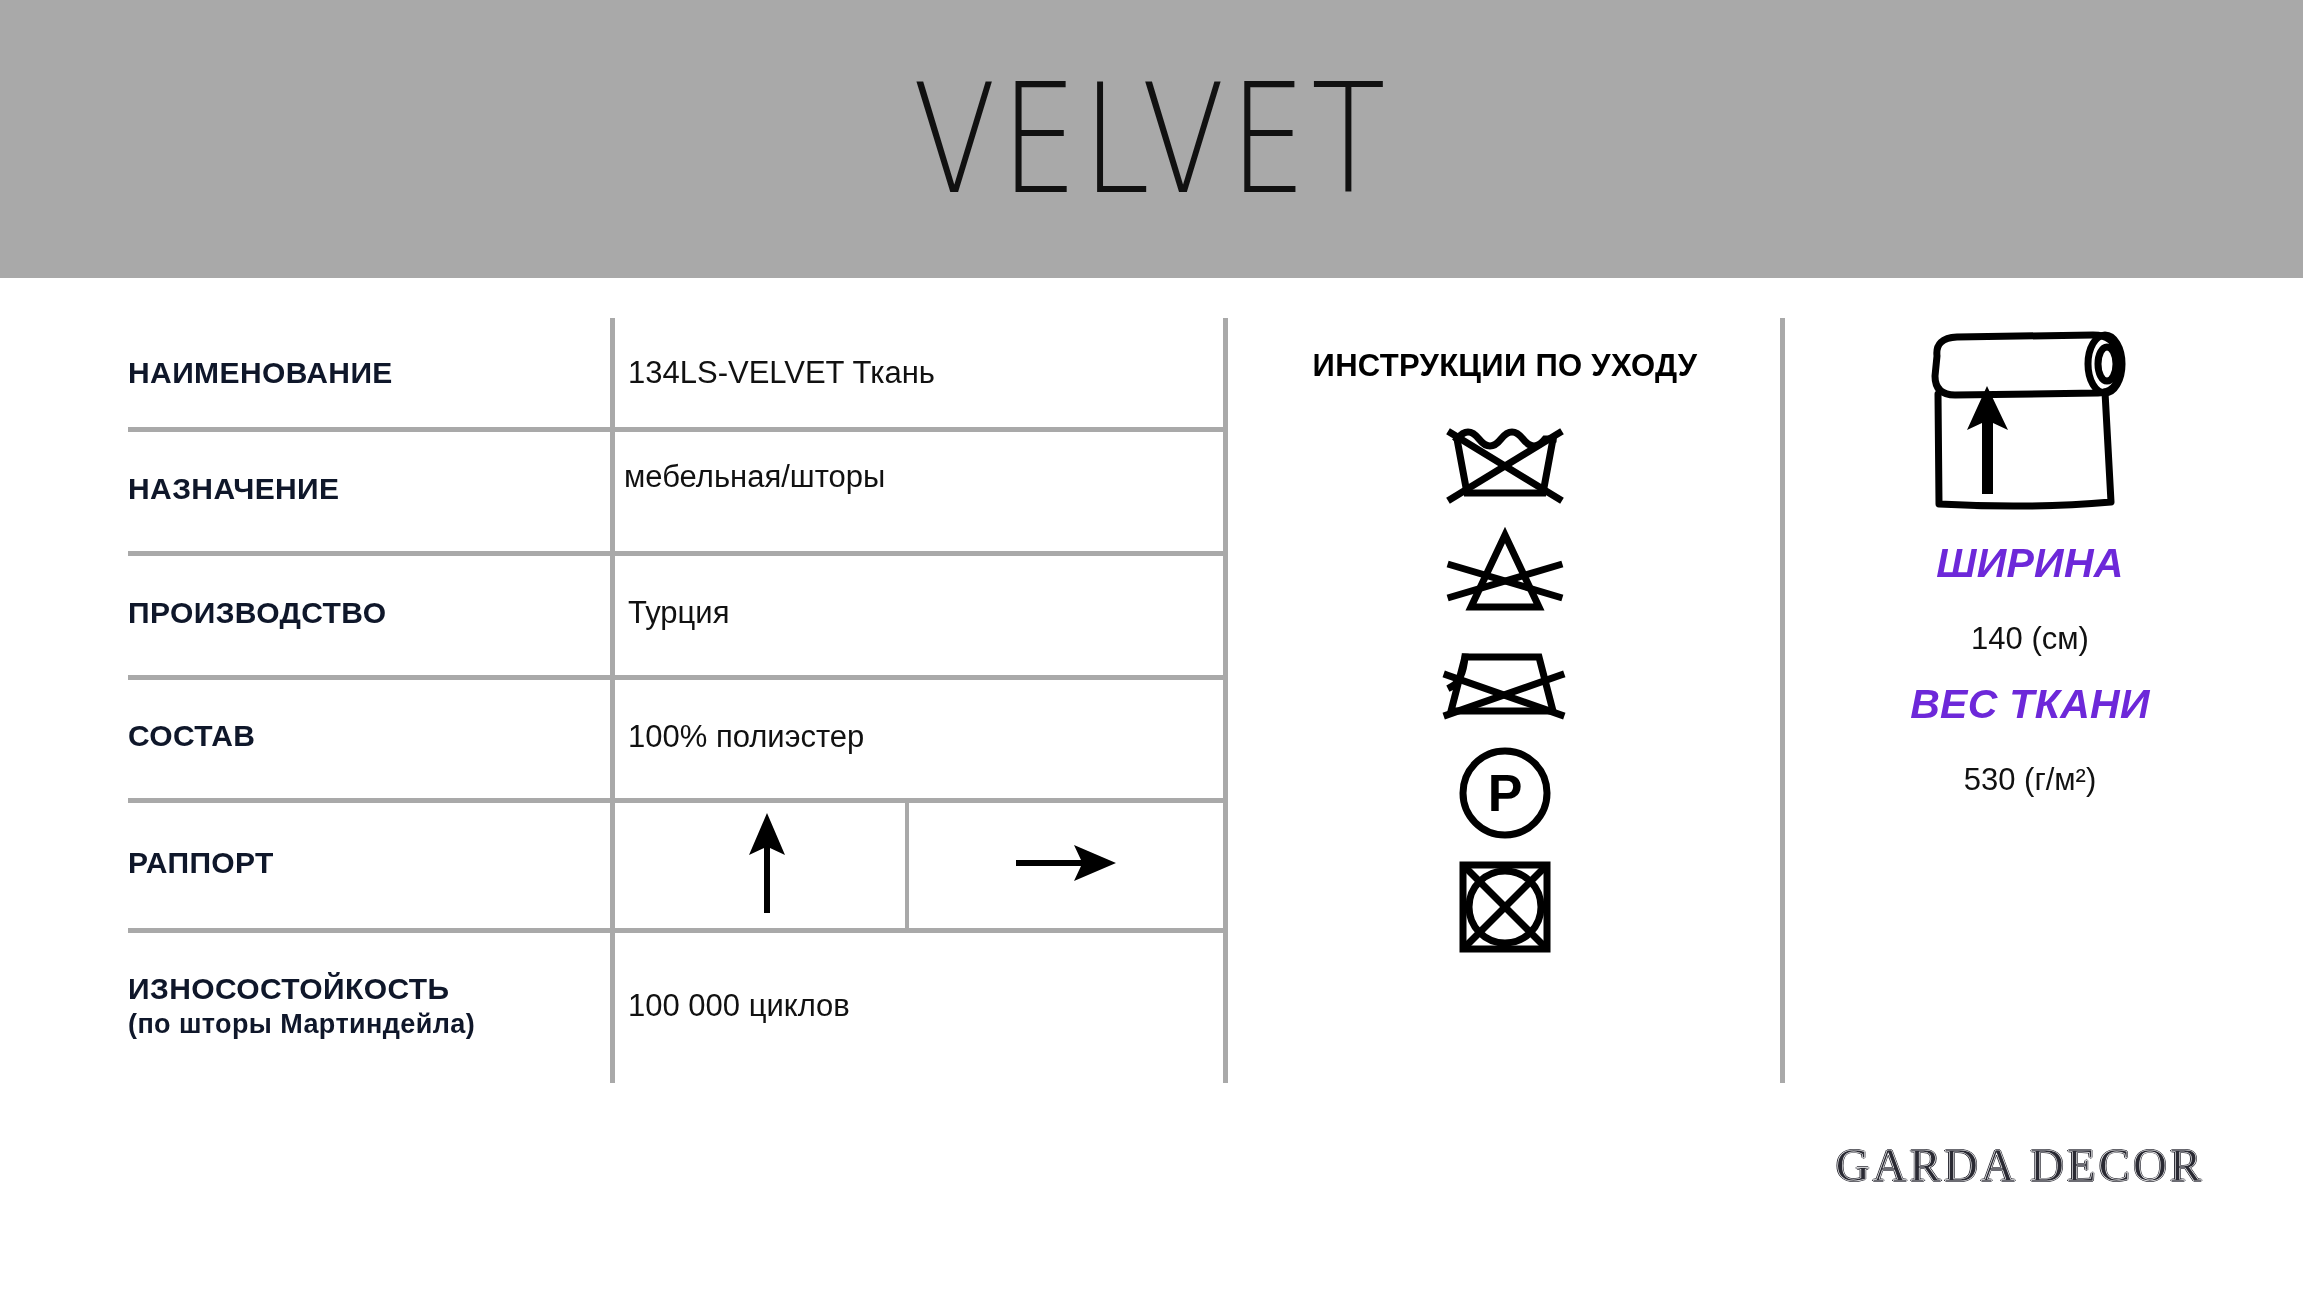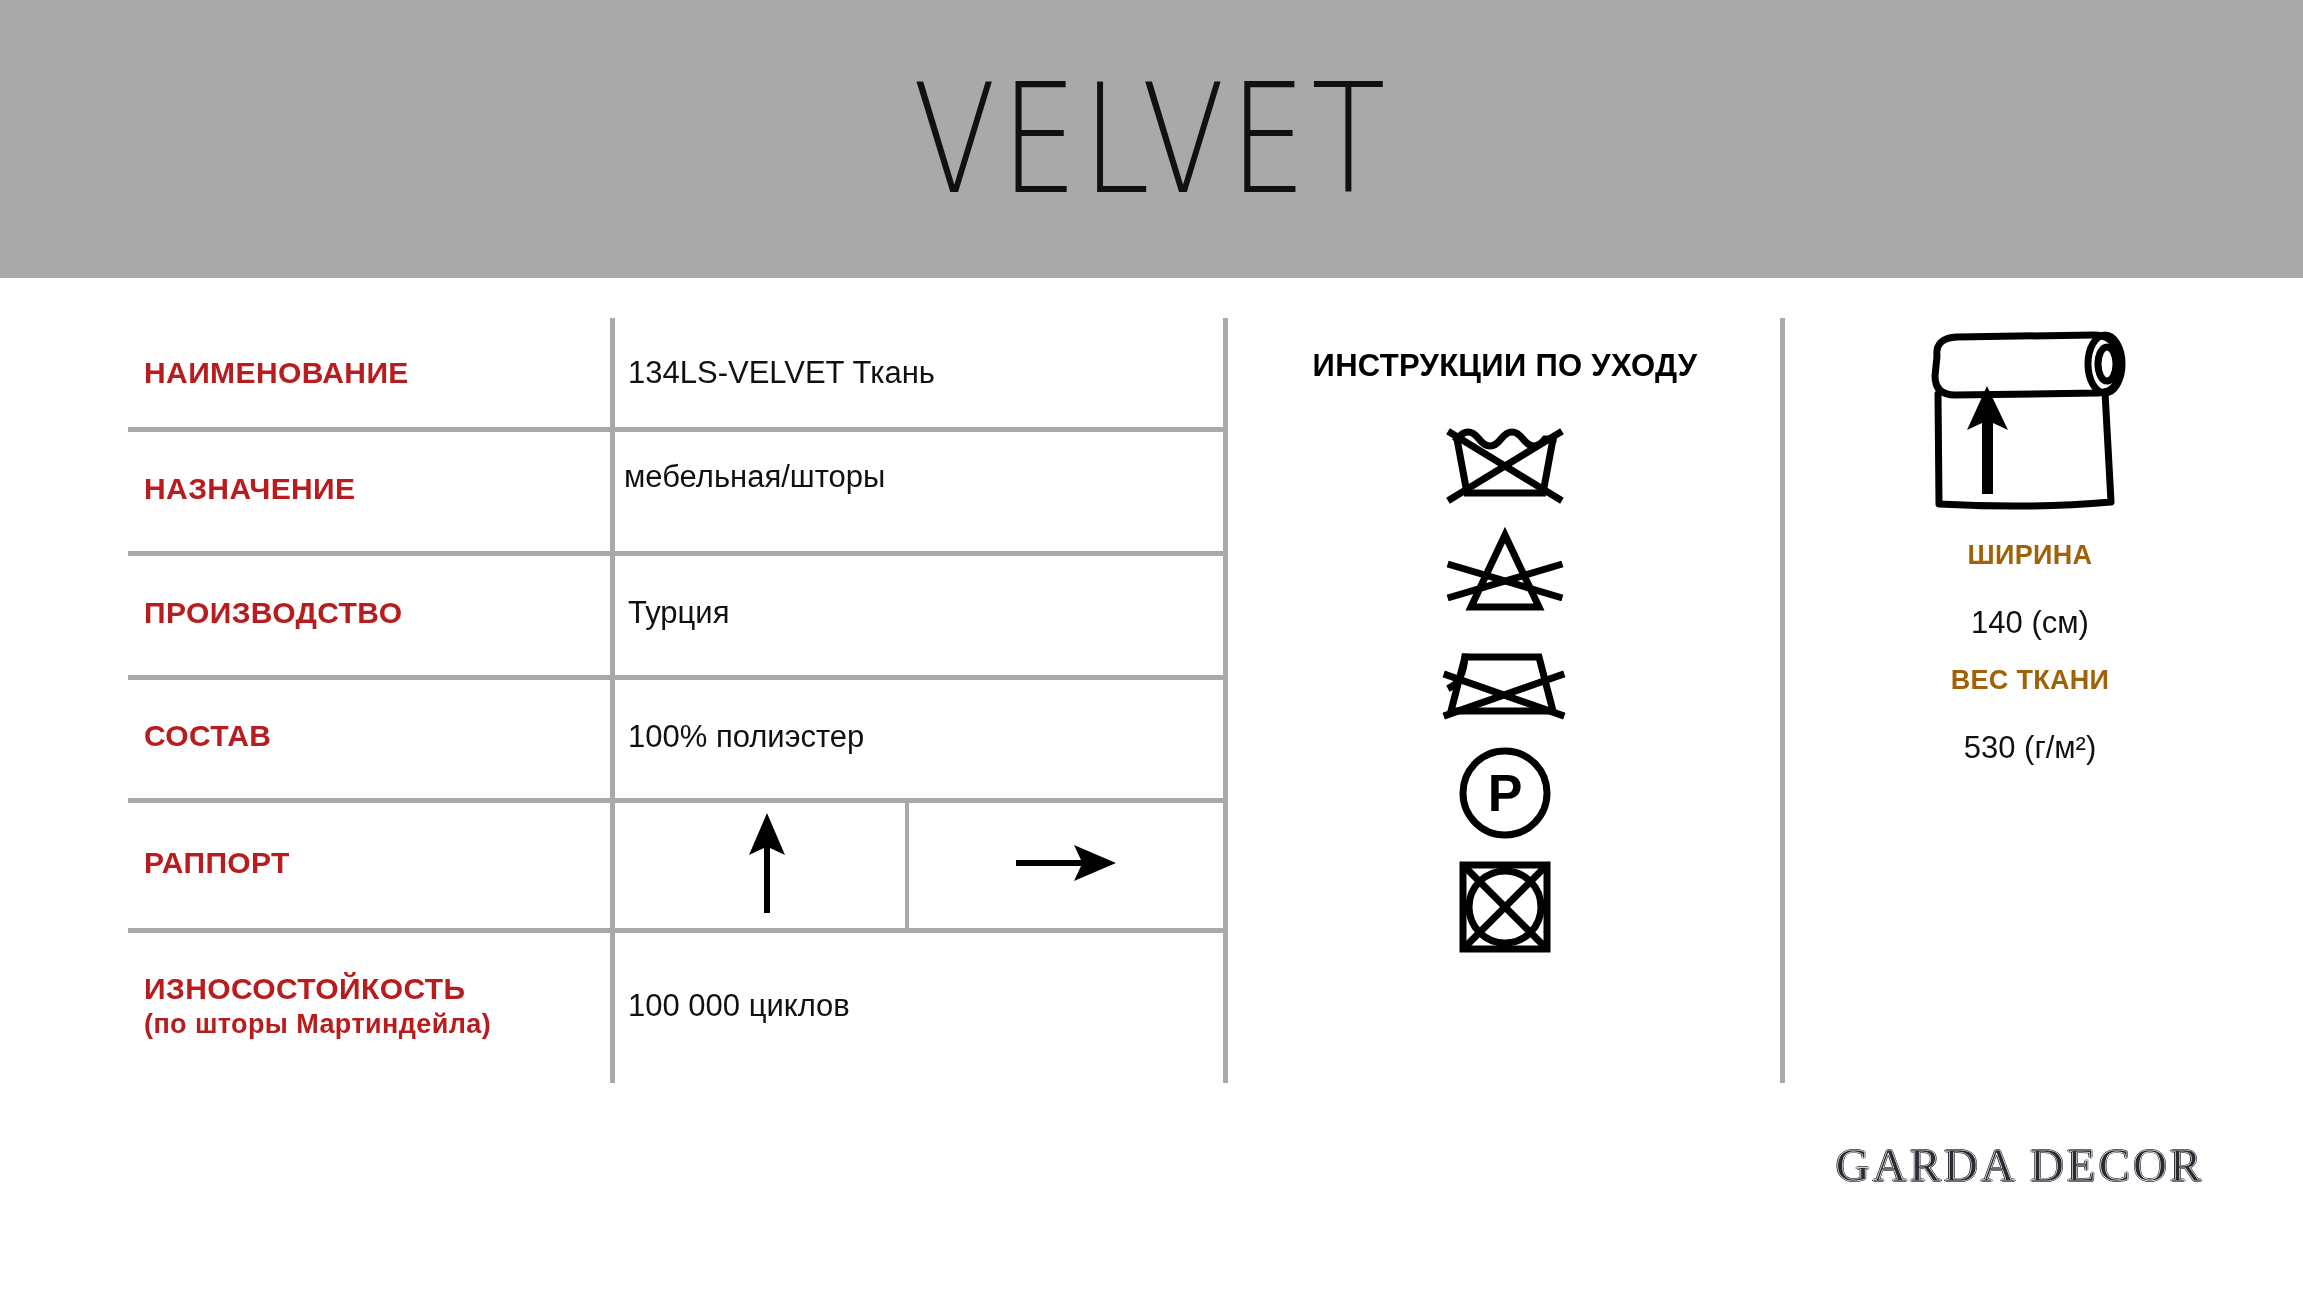--- a/index.html
+++ b/index.html
@@ -86,22 +86,21 @@
   .row-label {
     position: absolute;
     left: 0;
     width: 470px;
     display: flex;
     flex-direction: column;
     justify-content: center;
     font-size: 30px;
     font-weight: bold;
     letter-spacing: 0.4px;
-    color: #b91c1c;
-    margin-left: 16px;
+    color: #0f172a;
   }
   .row-label .sub {
     font-size: 27px;
     font-weight: bold;
     margin-top: 3px;
   }
   .row-value {
     position: absolute;
     left: 500px;
     display: flex;
@@ -171,25 +170,26 @@
     width: 460px;
     height: 500px;
     display: flex;
     flex-direction: column;
     align-items: center;
   }
   #roll-icon {
     margin-top: 8px;
   }
   .roll-label {
-    font-size: 27px;
+    font-size: 41px;
     font-weight: bold;
     letter-spacing: 0.3px;
-    color: #a16207;
+    color: #6d28d9;
     margin-top: 24px;
+    font-style: italic;
   }
   .roll-value {
     font-size: 31px;
     font-weight: 400;
     color: #111111;
     margin-top: 34px;
   }
 
   
   #logo {

